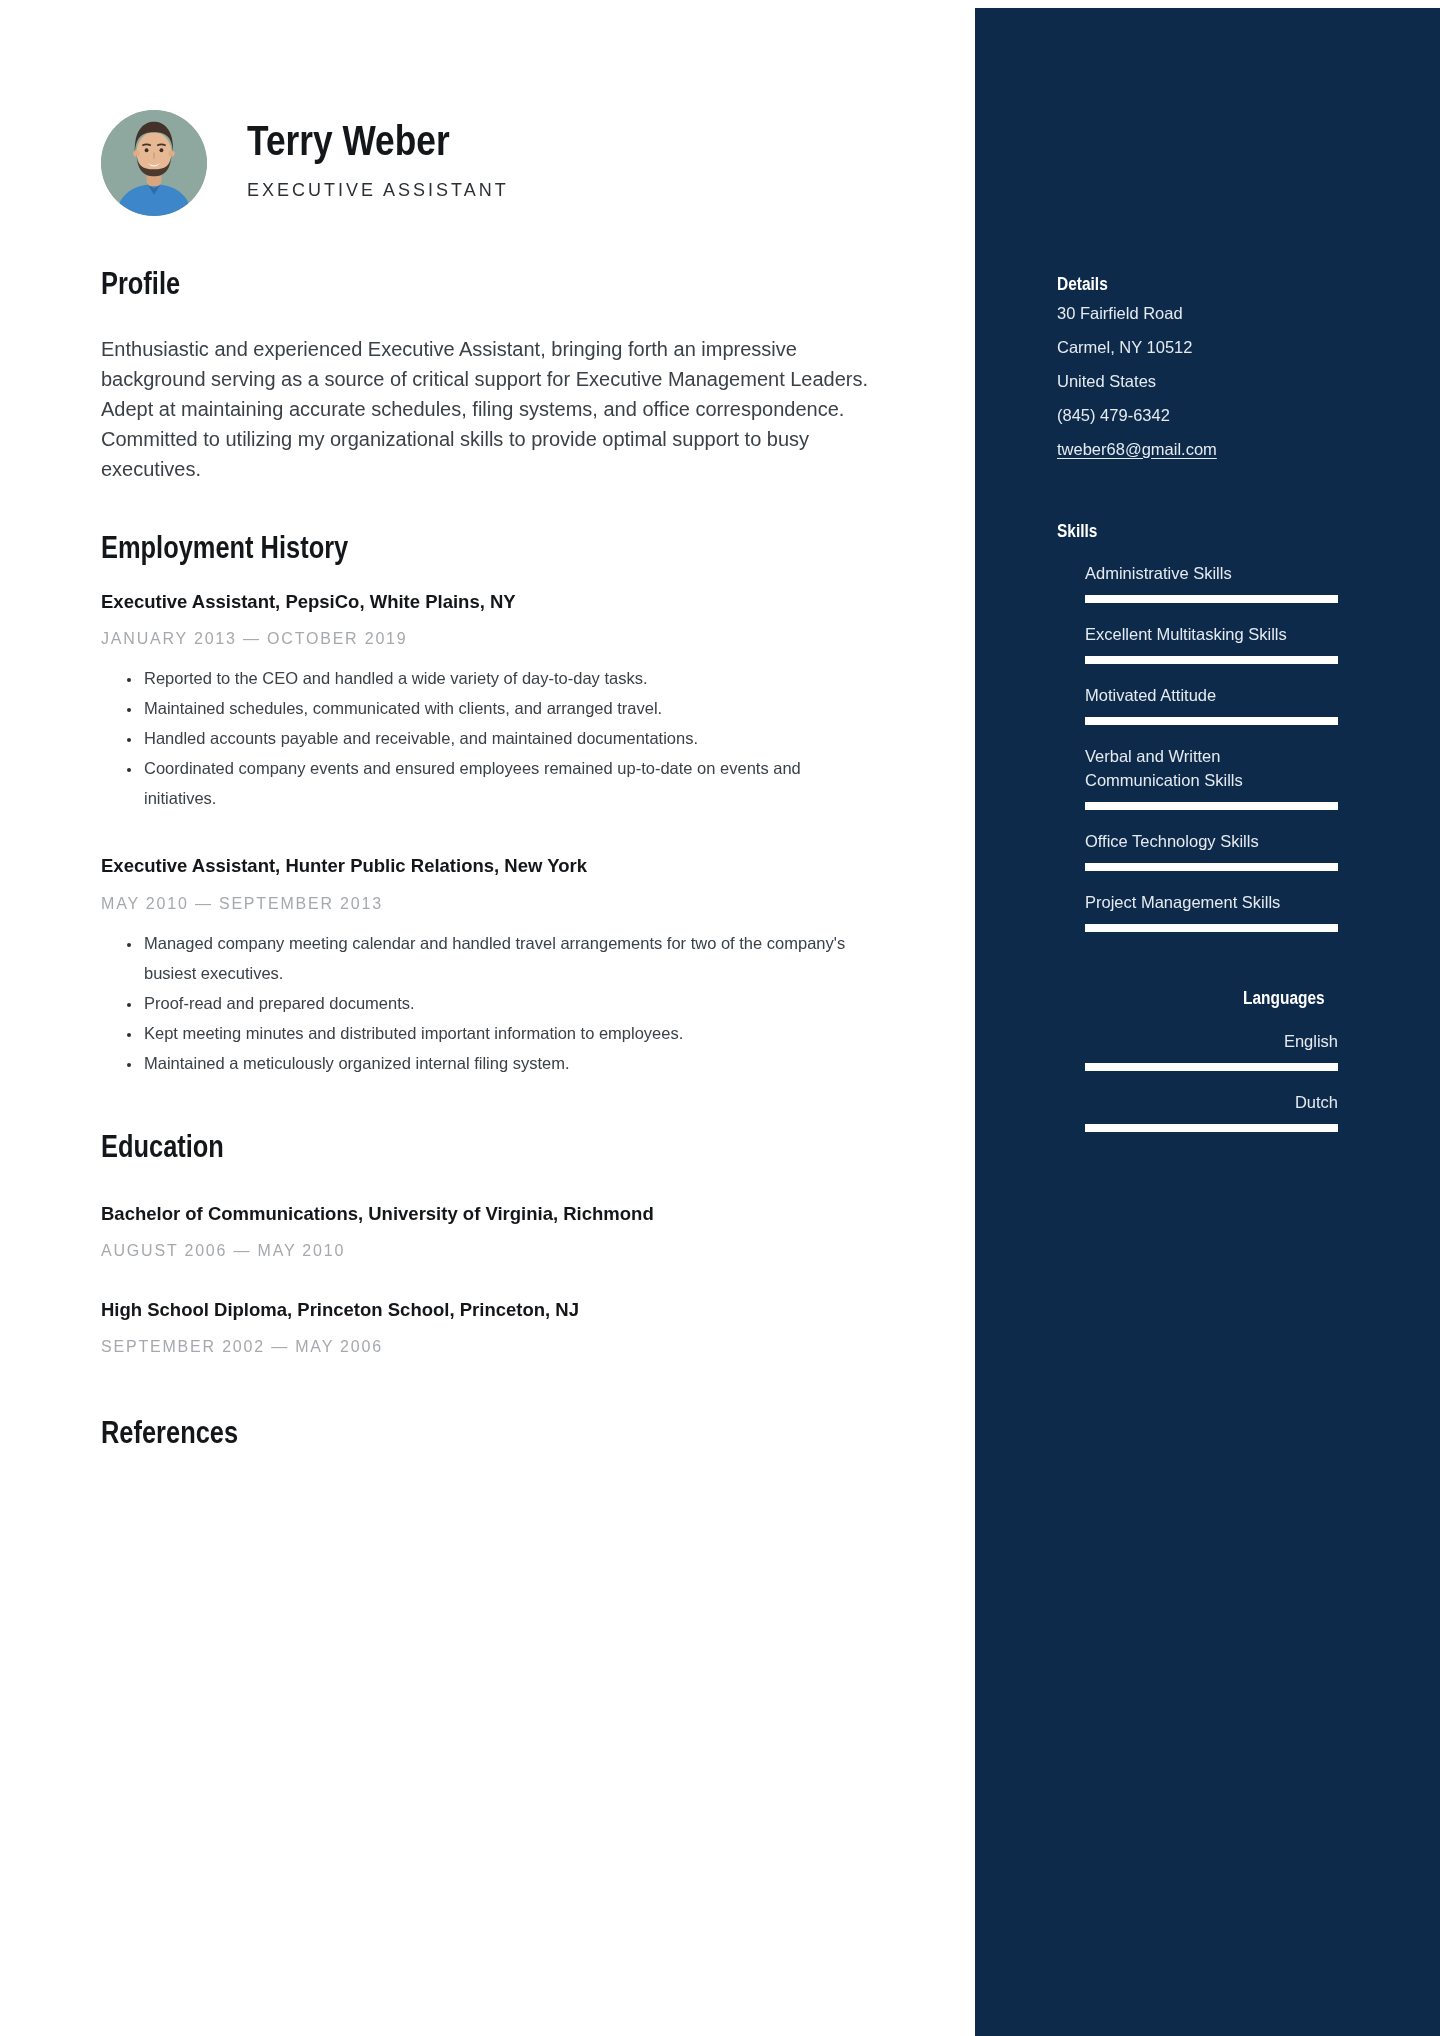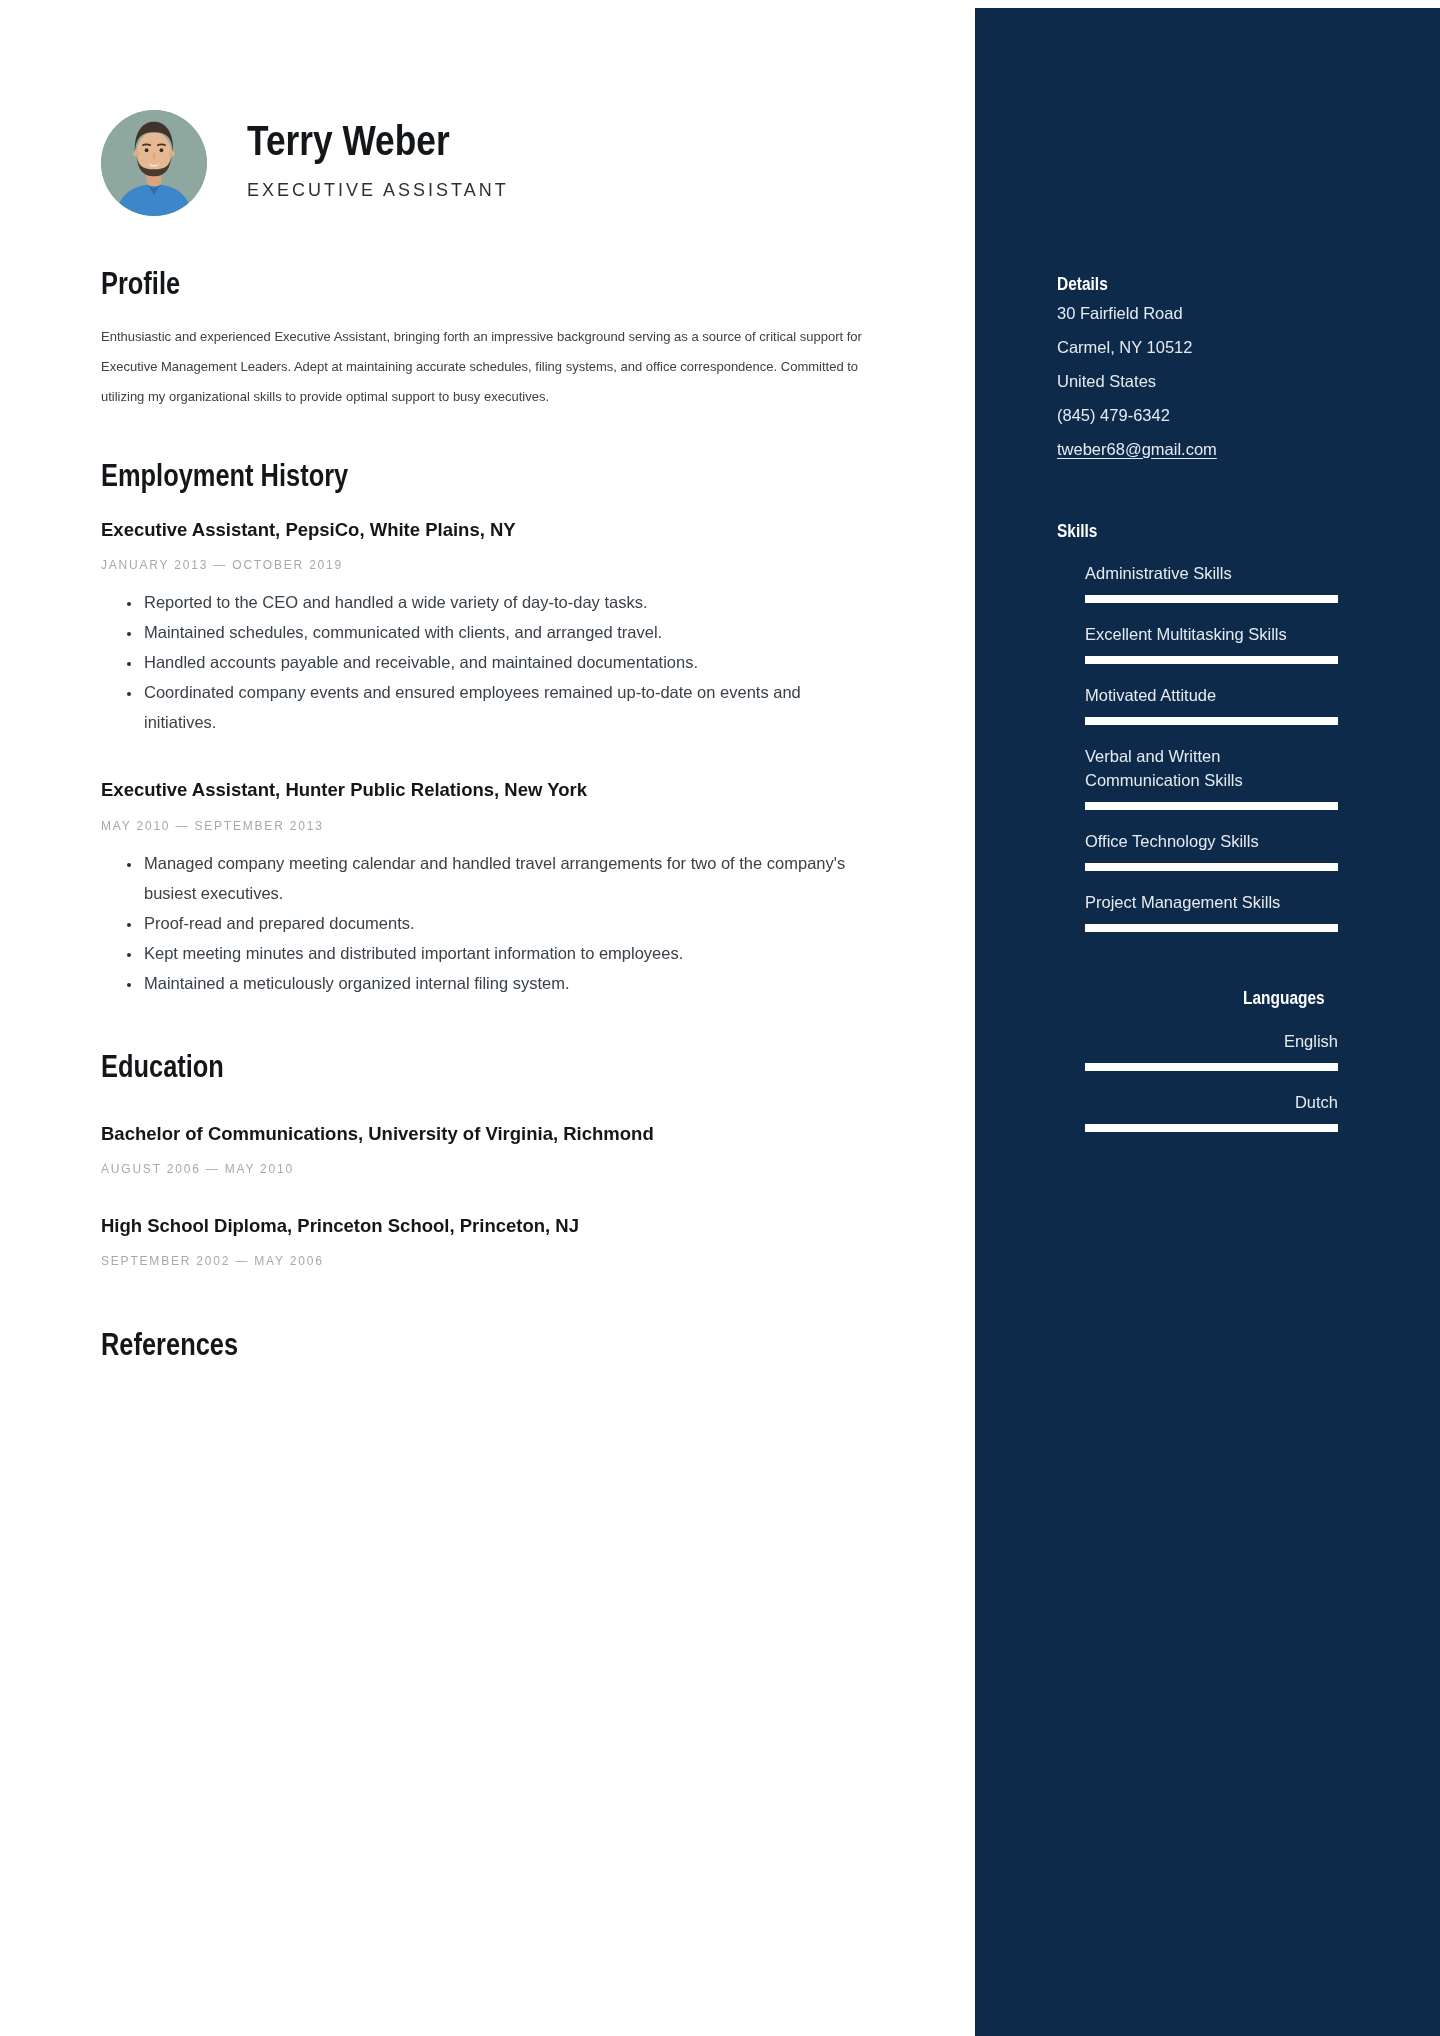--- a/index.html
+++ b/index.html
@@ -65,38 +65,38 @@
   }
   .h2 > span {
     display: inline-block;
     transform: scaleX(0.82);
     transform-origin: 0 50%;
     white-space: nowrap;
   }
 
   .section-profile { margin-top: 51px; }
   .body-text {
-    margin-top: 21px;
-    font-size: 13px;
+    margin-top: 33px;
+    font-size: 20px;
     line-height: 30px;
     color: #3a4147;
   }
 
   .section-employment { margin-top: 47px; }
   .job { margin-top: 26px; }
   .job + .job { margin-top: 42px; }
   .item-title {
     font-size: 18.5px;
     font-weight: 700;
     color: #14171a;
     line-height: 1.2;
   }
   .item-dates {
     margin-top: 17px;
-    font-size: 12px;
+    font-size: 16px;
     letter-spacing: 1.8px;
     color: #a5a9ad;
   }
   .bullets {
     margin-top: 15px;
     padding-left: 41px;
     list-style: disc;
   }
   .bullets li {
     font-size: 16.5px;

